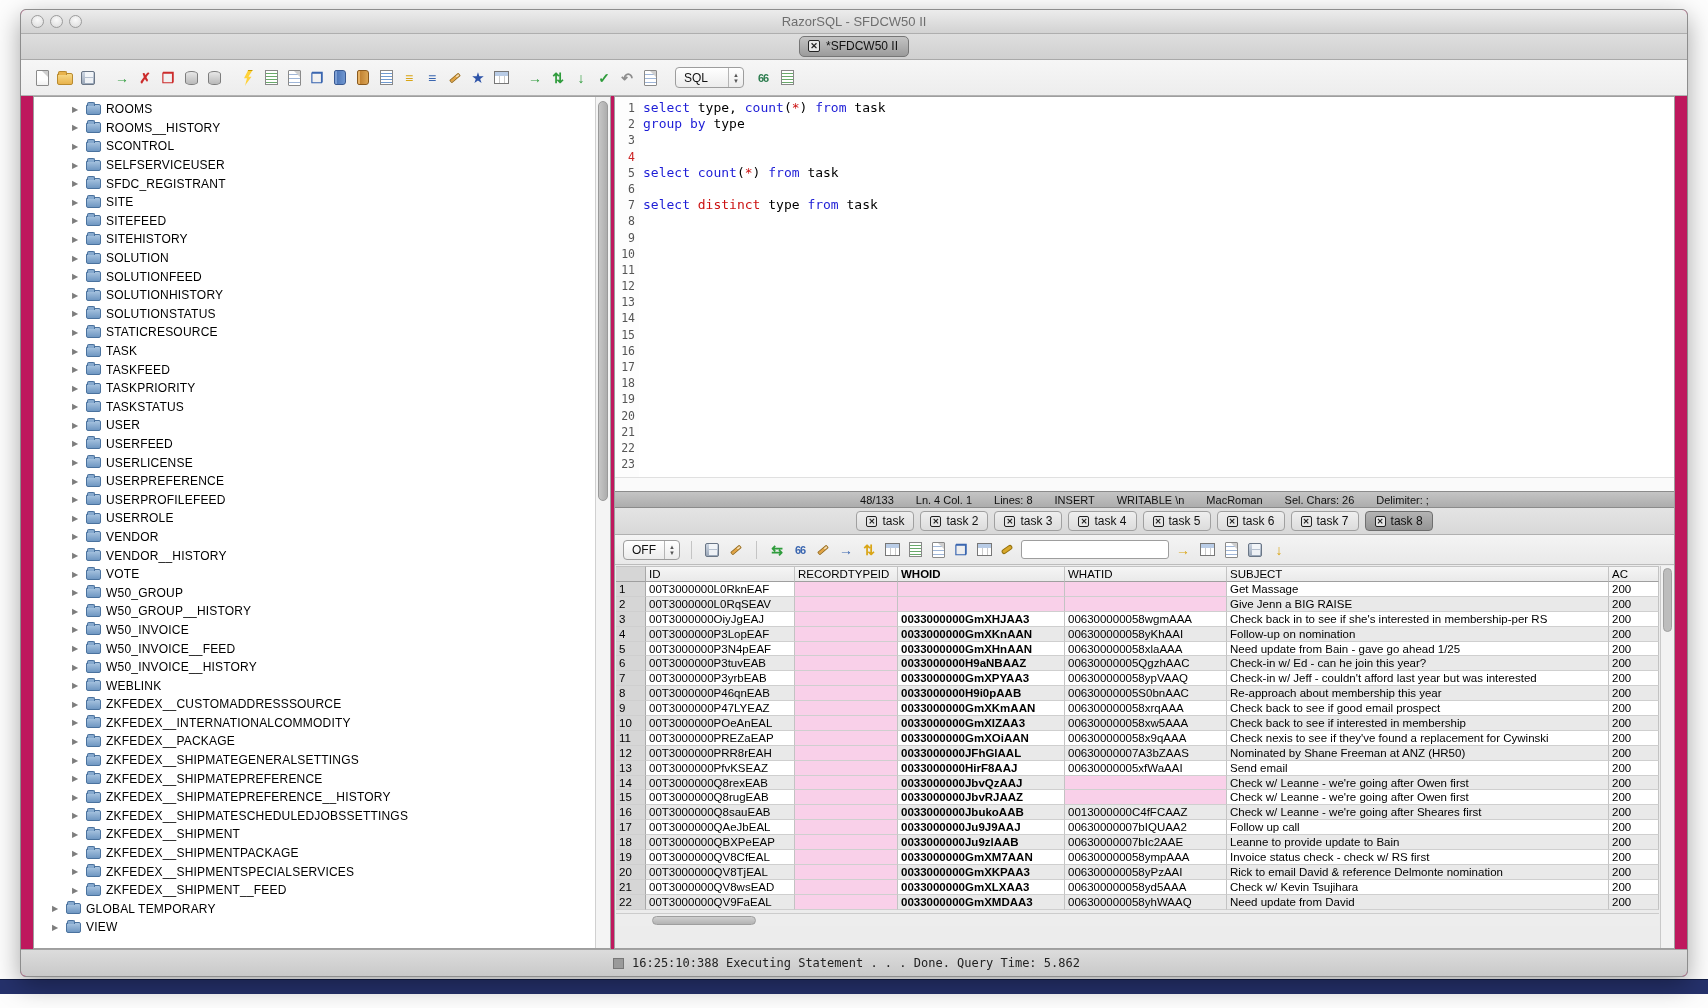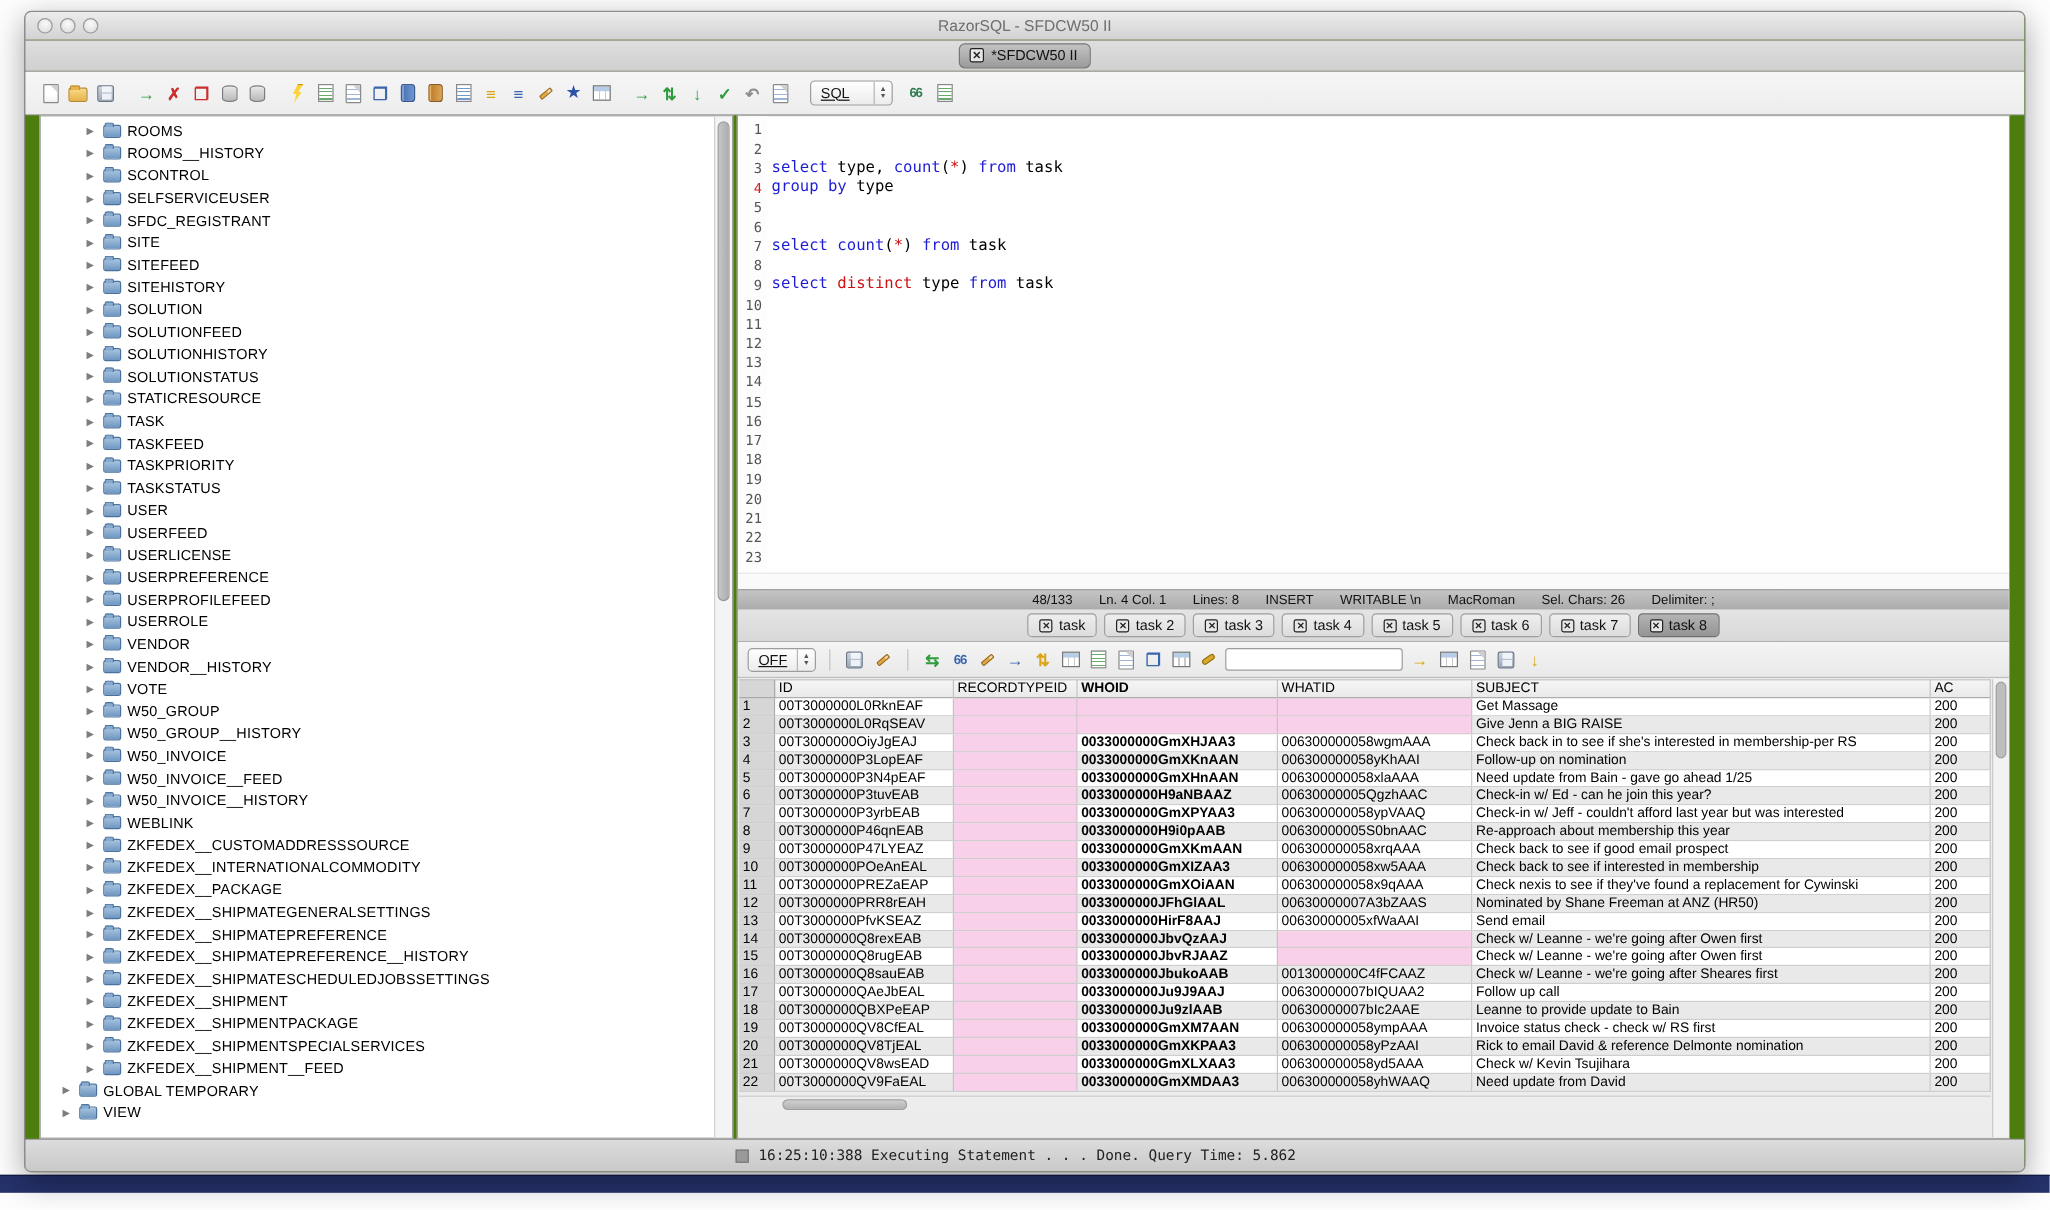--- a/index.html
+++ b/index.html
@@ -1,21 +1,21 @@
 <!DOCTYPE html>
 <html><head>
 <meta charset="utf-8">
 <style>
   html,body{margin:0;padding:0;background:#fdfdfd;width:1708px;height:1008px;overflow:hidden;
     font-family:"Liberation Sans",sans-serif;-webkit-font-smoothing:antialiased;}
   *{box-sizing:border-box;}
   
   .navy-strip{position:absolute;left:0;top:979px;width:1708px;height:15px;background:#25316b;border-top:1px solid #111c45;}
   
-  .win{position:absolute;left:20px;top:9px;width:1668px;height:968px;background:#4d7c0f;
+  .win{position:absolute;left:20px;top:9px;width:1668px;height:968px;background:#be185d;
     border:1px solid #8d8d8d;border-radius:6px;box-shadow:0 8px 26px rgba(0,0,0,.35);overflow:hidden;}
   .titlebar{height:24px;background:linear-gradient(#ececec,#d2d2d2);border-bottom:1px solid #aeaeae;
     display:flex;align-items:center;position:relative;}
   .lights{display:flex;gap:6px;margin-left:10px;}
   .light{width:13px;height:13px;border-radius:50%;border:1px solid #9b9b9b;background:radial-gradient(circle at 50% 35%,#fafafa,#d9d9d9);}
   .title{position:absolute;left:0;right:0;text-align:center;font-size:13px;color:#6e6e6e;}
   .tabstrip{height:26px;background:linear-gradient(#dedede,#d0d0d0);border-bottom:1px solid #a9a9a9;
     display:flex;align-items:flex-end;justify-content:center;}
   .doc-tab{display:flex;align-items:center;gap:6px;background:linear-gradient(#c3c3c3,#9b9b9b);
     border:1px solid #767676;border-radius:5px;padding:2px 10px 3px 8px;margin-bottom:2px;font-size:12px;color:#111;}
@@ -51,42 +51,42 @@
   .i-glasses{font-size:11px;font-weight:bold;color:#2d7d4f;letter-spacing:-1px;}
   .i-glasses.blue{color:#3a66b0;}
   .g-green{color:#2f9c3c;font-weight:bold;}
   .g-gray{color:#8d8d8d;font-weight:bold;}
   .g-gold{color:#d9a516;font-weight:bold;}
   .g-blue{color:#3a66b0;font-weight:bold;}
   .g-red{color:#cc2d2d;font-weight:bold;}
   .g-star{color:#2d53a8;font-size:15px;}
   .combo{display:flex;align-items:center;background:linear-gradient(#fff,#ececec);border:1px solid #9d9d9d;
     border-radius:4px;height:21px;font-size:12px;color:#111;}
-  .combo .val{padding:0 8px;min-width:52px;text-decoration:underline;}
+  .combo .val{padding:0 8px;min-width:52px;}
   .combo .step{border-left:1px solid #b5b5b5;width:15px;height:100%;display:flex;flex-direction:column;
     align-items:center;justify-content:center;font-size:6px;color:#555;line-height:6px;}
   
   .content{position:absolute;left:12px;right:12px;top:86px;bottom:27px;display:flex;}
   .sidebar{width:578px;background:#fff;border:1px solid #9e9e9e;position:relative;overflow:hidden;}
   .tree{position:absolute;left:0;top:3px;right:15px;bottom:0;}
   .titem{display:flex;align-items:center;height:18.6px;padding-left:38px;gap:5px;white-space:nowrap;}
   .titem.root{padding-left:18px;}
   .tri{color:#7d7d7d;font-size:8px;width:9px;}
   .tfolder{width:15px;height:11px;background:linear-gradient(#a8c4e0,#6f97c2);border:1px solid #4a729e;border-radius:2px;position:relative;flex:none;}
   .tfolder:before{content:"";position:absolute;left:0;top:-3px;width:6px;height:3px;background:#87aacf;border:1px solid #4a729e;border-bottom:none;border-radius:2px 2px 0 0;}
   .tlabel{font-size:12px;color:#000;letter-spacing:.2px;}
   .sb-vscroll{position:absolute;right:0;top:0;bottom:0;width:15px;background:#f4f4f4;border-left:1px solid #d0d0d0;}
   .sb-thumb{position:absolute;left:2px;right:2px;top:4px;height:47%;background:linear-gradient(90deg,#c6c6c6,#adadad);border:1px solid #9a9a9a;border-radius:6px;}
   .rpanel{flex:1;margin-left:3px;display:flex;flex-direction:column;border:1px solid #9e9e9e;background:#fff;min-width:0;}
   
   .editor{height:380px;display:flex;font-family:"DejaVu Sans Mono",monospace;font-size:13px;position:relative;background:#fff;}
   .gutter{width:24px;padding-top:3px;text-align:right;color:#555;background:#fdfdfd;}
   .gutter div{height:16.2px;line-height:16.2px;font-size:11.5px;padding-right:4px;}
   .gutter div.cur{color:#cc2222;}
-  .code{flex:1;padding-top:3px;padding-left:4px;overflow:hidden;margin-top:32px;}
+  .code{flex:1;padding-top:3px;padding-left:4px;overflow:hidden;}
   .cline{height:16.2px;line-height:16.2px;white-space:pre;}
   .tk-k{color:#1d1dd6;} .tk-p{color:#000;} .tk-r{color:#cc1111;}
   .sel{background:#b9d7f7;}
   .ed-hscroll{height:14px;background:#fafafa;border-top:1px solid #e0e0e0;}
   .ed-status{height:17px;background:linear-gradient(#c4c4c4,#adadad);border-top:1px solid #8b8b8b;border-bottom:1px solid #8b8b8b;
     display:flex;align-items:center;justify-content:center;gap:22px;font-size:11px;color:#111;}
   
   .rtabs{height:27px;background:linear-gradient(#e4e4e4,#d8d8d8);border-bottom:1px solid #b0b0b0;
     display:flex;align-items:center;justify-content:center;gap:6px;}
   .rtab{display:flex;align-items:center;gap:5px;padding:2px 9px;font-size:12px;color:#111;

